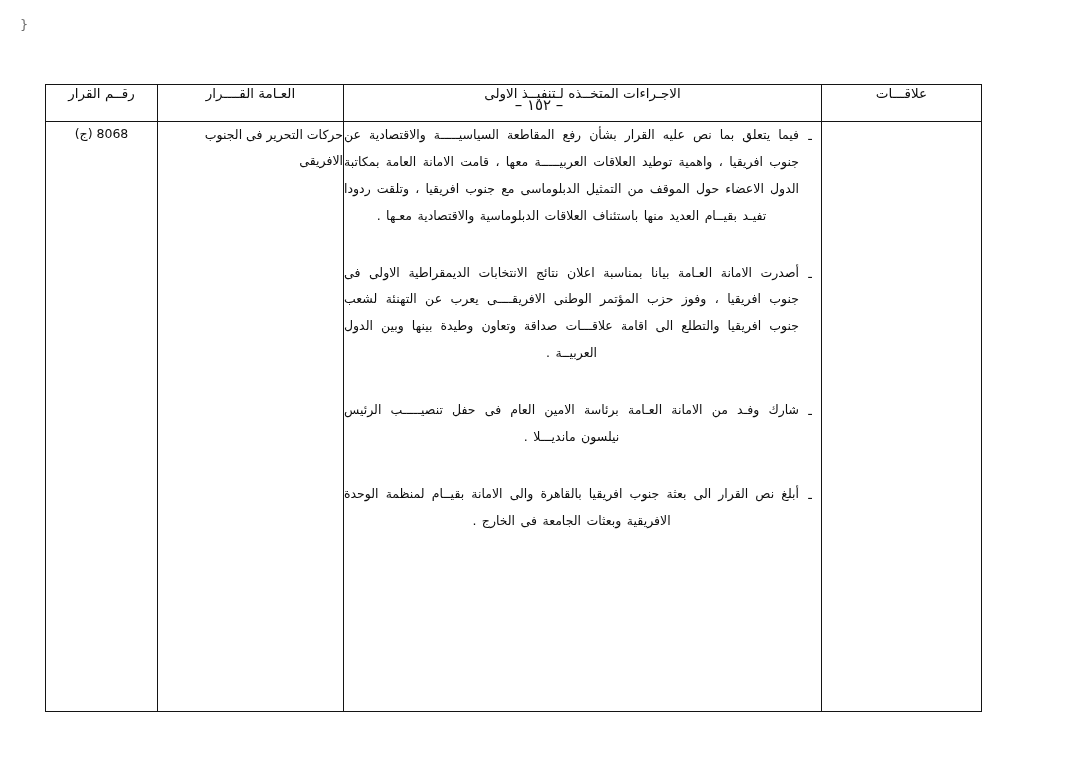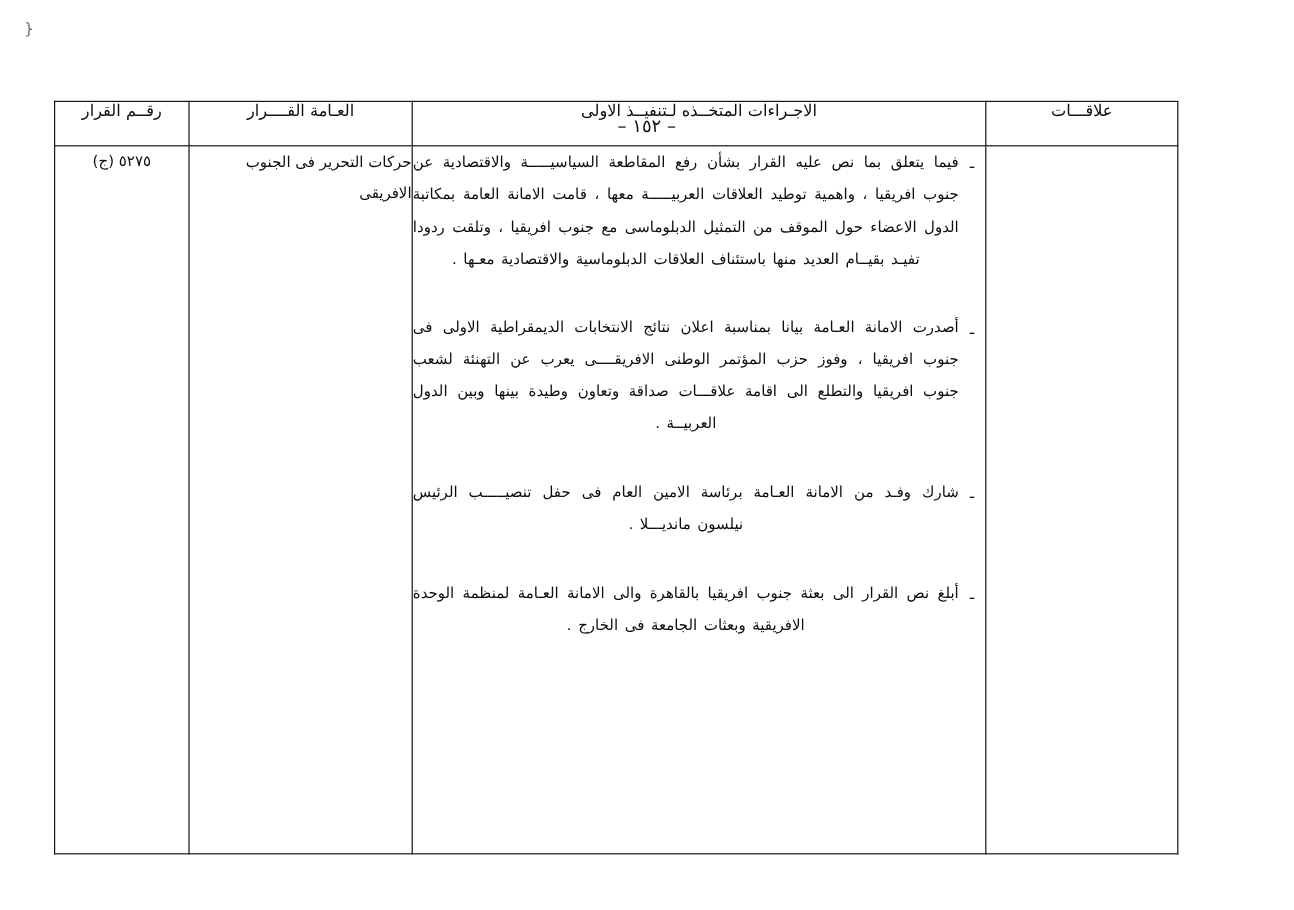--- a/index.html
+++ b/index.html
@@ -177,23 +177,23 @@
             <div class="para">
               <div class="dash">ـ</div>
               <div class="para-text">أصدرت الامانة العـامة بيانا بمناسبة اعلان نتائج الانتخابات الديمقراطية الاولى فى جنوب افريقيا ، وفوز حزب المؤتمر الوطنى الافريقــــى يعرب عن التهنئة لشعب جنوب افريقيا  والتطلع الى اقامة علاقـــات صداقة وتعاون وطيدة  بينها  وبين الدول العربيــة .</div>
             </div>
             <div class="para">
               <div class="dash">ـ</div>
               <div class="para-text">شارك  وفـد من الامانة العـامة برئاسة الامين العام فى حفل تنصيـــــب الرئيس نيلسون مانديـــلا .</div>
             </div>
             <div class="para">
               <div class="dash">ـ</div>
-              <div class="para-text">أبلغ نص القرار الى بعثة جنوب افريقيا بالقاهرة والى الامانة العـامة لمنظمة الوحدة الافريقية وبعثات الجامعة فى الخارج .</div>
+              <div class="para-text">أبلغ نص القرار الى بعثة جنوب افريقيا بالقاهرة والى الامانة بقيــام لمنظمة الوحدة الافريقية وبعثات الجامعة فى الخارج .</div>
             </div>
           </td>
           <td class="cell-subject">حركات التحرير فى الجنوب الافريقى</td>
-          <td class="cell-number">٥٢٧٥ (ج)</td>
+          <td class="cell-number">8068 (ج)</td>
         </tr>
       </tbody>
     </table>
   </div>
 
 </div>
 
 </body></html>

